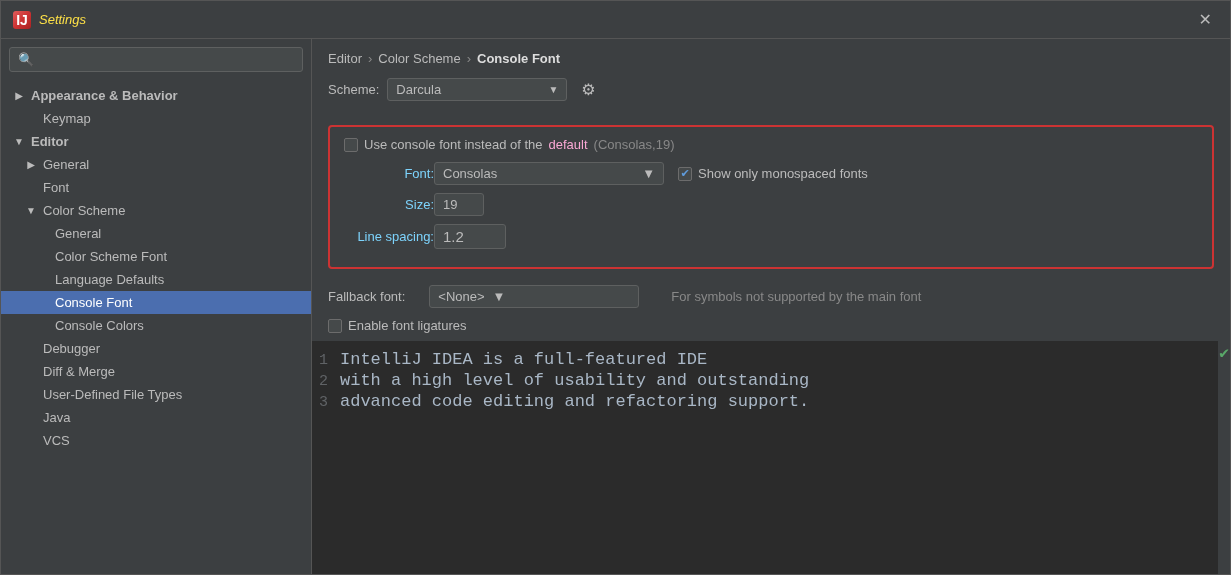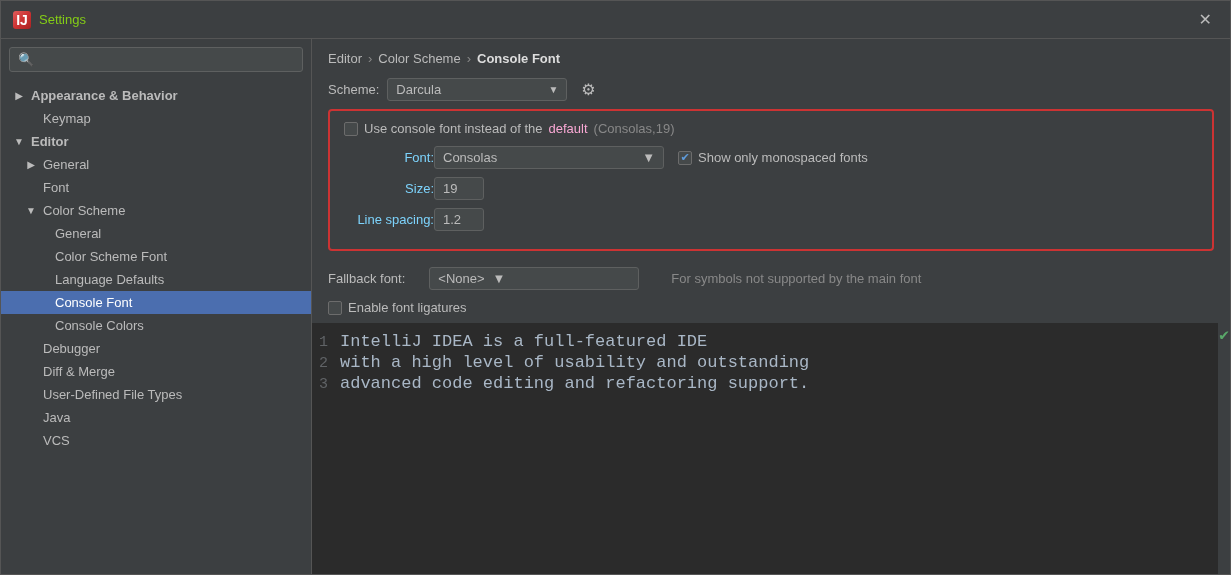--- a/index.html
+++ b/index.html
@@ -41,22 +41,23 @@
       display: flex;
       align-items: center;
       justify-content: center;
       font-size: 14px;
       font-weight: bold;
       color: white;
     }
 
     .title-bar-text {
       flex: 1;
-      color: #84cc16;
-      font-size: 13px;
+      color: #fde047;
+      font-size: 13px;
+      font-style: italic;
     }
 
     .title-bar-close {
       color: #bbbbbb;
       cursor: pointer;
       font-size: 16px;
       padding: 2px 6px;
     }
 
     .content {
@@ -153,21 +154,21 @@
     }
 
     .breadcrumb .current {
       font-weight: bold;
       color: #dddddd;
     }
 
     .scheme-row {
       display: flex;
       align-items: center;
-      padding: 4px 16px 8px;
+      padding: 4px 16px 24px;
       gap: 8px;
       flex-shrink: 0;
     }
 
     .scheme-label {
       color: #bbbbbb;
     }
 
     .scheme-dropdown {
       background: #45494a;
@@ -300,22 +301,22 @@
       font-size: 13px;
       width: 50px;
     }
 
     .spacing-input {
       background: #45494a;
       border: 1px solid #5e6060;
       border-radius: 3px;
       color: #bbbbbb;
       padding: 3px 8px;
-      font-size: 13px;
-      width: 50px;
+      font-size: 15px;
+      width: 72px;
     }
 
     
     .fallback-row {
       display: flex;
       align-items: center;
       padding: 4px 16px 8px;
       gap: 24px;
       flex-shrink: 0;
     }

